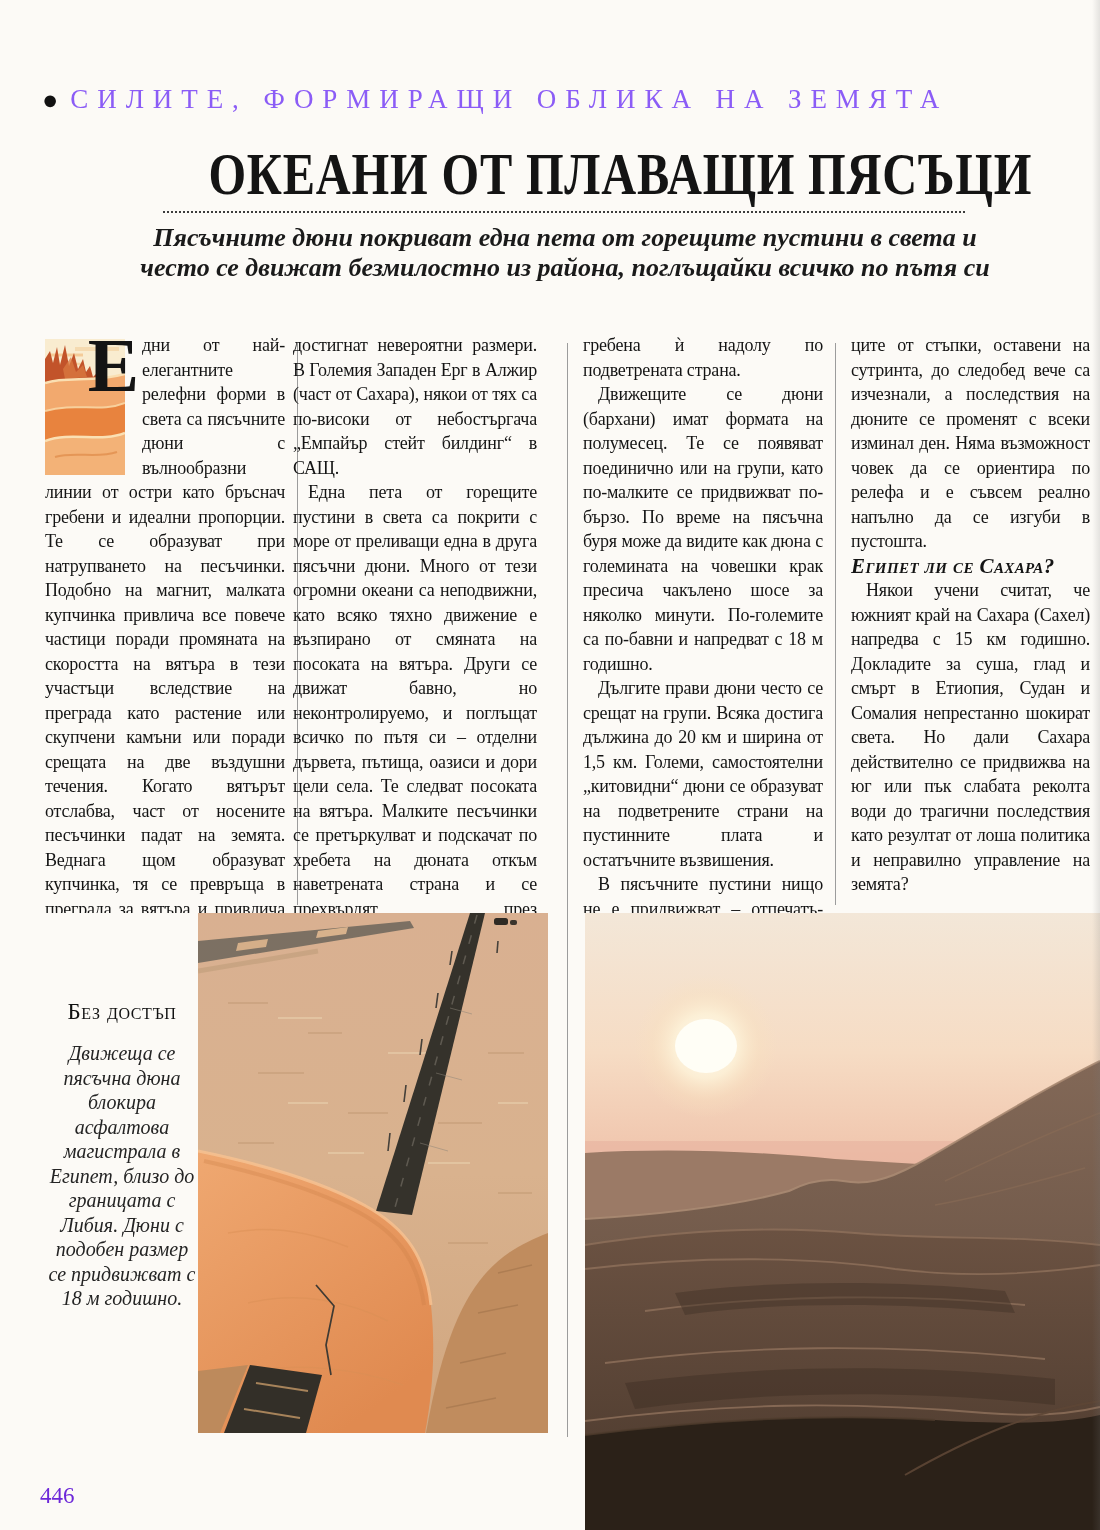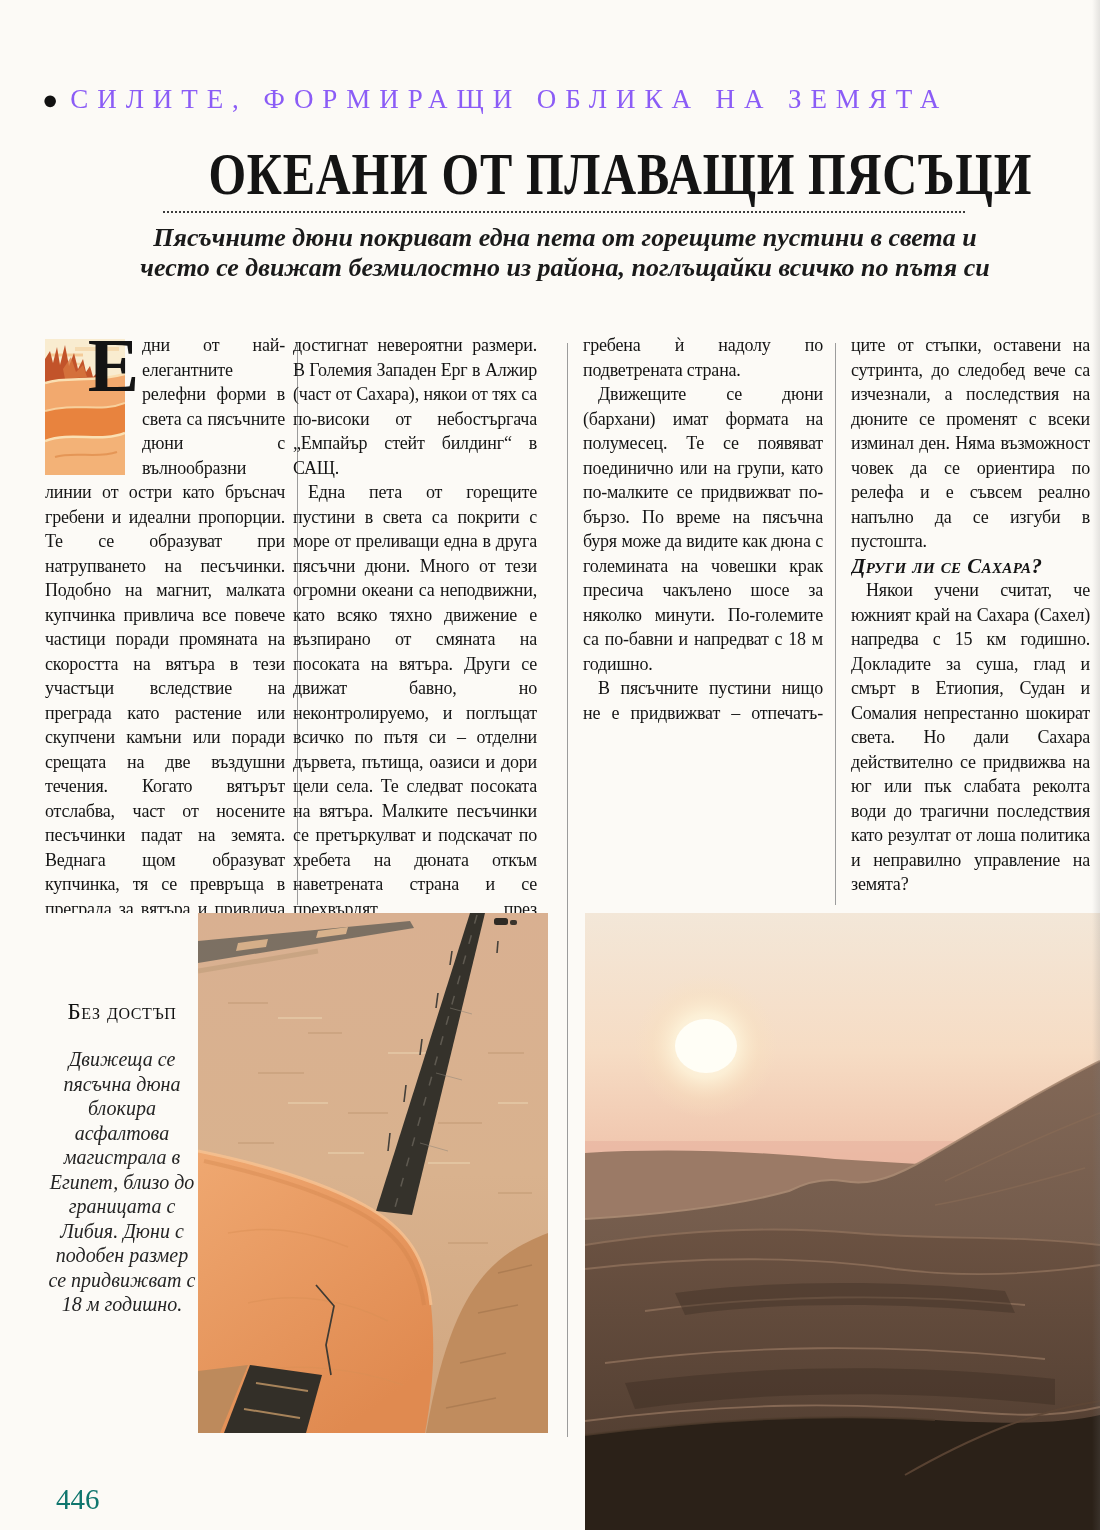--- a/index.html
+++ b/index.html
@@ -36,27 +36,27 @@
   .vrule-b{left:567px;top:343px;height:1094px;}
   .vrule-c{left:835px;top:343px;height:562px;}
   
   .dropfig{float:left;width:90px;height:142px;margin:2px 7px 2px 0;position:relative;}
   .dropfig svg{position:absolute;left:0;top:4px;}
   .dropcap{position:absolute;top:-8px;right:-4px;font-size:77px;line-height:1;
     font-weight:bold;color:#141414;}
   
   .caption{position:absolute;left:45px;top:999px;width:154px;text-align:center;}
   .caption-heading{font-variant:small-caps;font-size:23px;letter-spacing:0.6px;color:#111;}
-  .caption-body{margin-top:22px;font-style:italic;font-size:20px;line-height:24.5px;color:#242424;}
+  .caption-body{margin-top:16px;font-style:italic;font-size:20px;line-height:24.5px;color:#242424;}
   
   .photo{position:absolute;}
   .photo-left{left:198px;top:913px;}
   .photo-right{left:585px;top:913px;}
   
-  .page-number{position:absolute;left:56px;top:1483px;font-size:29px;color:#0f766e;}
+  .page-number{position:absolute;left:40px;top:1483px;font-size:23px;color:#6d28d9;}
   .edge-shade{position:absolute;right:0;top:0;width:8px;height:1530px;
     background:linear-gradient(to left,rgba(120,120,120,0.18),rgba(120,120,120,0));}
 </style>
 </head>
 <body>
 
 <div class="kicker">
   <span class="bullet">●</span>
   <span class="kicker-text">СИЛИТЕ, ФОРМИРАЩИ ОБЛИКА НА ЗЕМЯТА</span>
 </div>
@@ -97,25 +97,26 @@
   </div>
 <p class="seg-opening runover">дни от най-елегантните релефни форми в света са пясъчните дюни с вълнообразни линии от остри като бръснач гребени и идеални пропорции. Те се образуват при натрупването на песъчинки. Подобно на магнит, малката купчинка привлича все повече частици поради промяната на скоростта на вятъра в тези участъци вследствие на преграда като растение или скупчени камъни или поради срещата на две въздушни течения. Когато вятърът отслабва, част от носените песъчинки падат на земята. Веднага щом образуват купчинка, тя се превръща в преграда за вятъра и привлича още песъчинки. Така дюните нарастват и могат да</p>
   </div>
 <div class="col col-2">
     <p class="seg-cont">достигнат невероятни размери. В Големия Западен Ерг в Алжир (част от Сахара), някои от тях са по-високи от небостъргача „Емпайър стейт билдинг“ в САЩ.</p>
     <p class="seg-para runover">Една пета от горещите пустини в света са покрити с море от преливащи една в друга пясъчни дюни. Много от тези огромни океани са неподвижни, като всяко тяхно движение е възпирано от смяната на посоката на вятъра. Други се движат бавно, но неконтролируемо, и поглъщат всичко по пътя си – отделни дървета, пътища, оазиси и дори цели села. Те следват посоката на вятъра. Малките песъчинки се претъркулват и подскачат по хребета на дюната откъм наветрената страна и се прехвърлят през</p>
   </div>
 <div class="col col-3">
     <p class="seg-cont">гребена ѝ надолу по подветрената страна.</p>
     <p class="seg-para">Движещите се дюни (бархани) имат формата на полумесец. Те се появяват поединично или на групи, като по-малките се придвижват по-бързо. По време на пясъчна буря може да видите как дюна с големината на човешки крак пресича чакълено шосе за няколко минути. По-големите са по-бавни и напредват с 18 м годишно.</p>
+    <p class="seg-para">Дългите прави дюни често се срещат на групи. Всяка достига дължина до 20 км и ширина от 1,5 км. Големи, самостоятелни „китовидни“ дюни се образуват на подветрените страни на пустинните плата и остатъчните възвишения.</p>
     <p class="seg-para runover">В пясъчните пустини нищо не е придвижват – отпечатъ-</p>
   </div>
 <div class="col col-4">
     <p class="seg-cont">ците от стъпки, оставени на сутринта, до следобед вече са изчезнали, а последствия на дюните се променят с всеки изминал ден. Няма възможност човек да се ориентира по релефа и е съвсем реално напълно да се изгуби в пустошта.</p>
-    <h3 class="seg-heading">Други ли се Сахара?</h3>
+    <h3 class="seg-heading">Египет ли се Сахара?</h3>
     <p class="seg-para">Някои учени считат, че южният край на Сахара (Сахел) напредва с 15 км годишно. Докладите за суша, глад и смърт в Етиопия, Судан и Сомалия непрестанно шокират света. Но дали Сахара действително се придвижва на юг или пък слабата реколта води до трагични последствия като резултат от лоша политика и неправилно управление на земята?</p>
   </div>
 
 <div class="caption">
   <div class="caption-heading">Без достъп</div>
   <div class="caption-body">Движеща се пясъчна дюна блокира асфалтова магистрала в Египет, близо до границата с Либия. Дюни с подобен размер се придвижват с 18 м годишно.</div>
 </div>
 
 <svg class="photo photo-left" width="350" height="520" viewBox="0 0 350 520">
   <defs>

